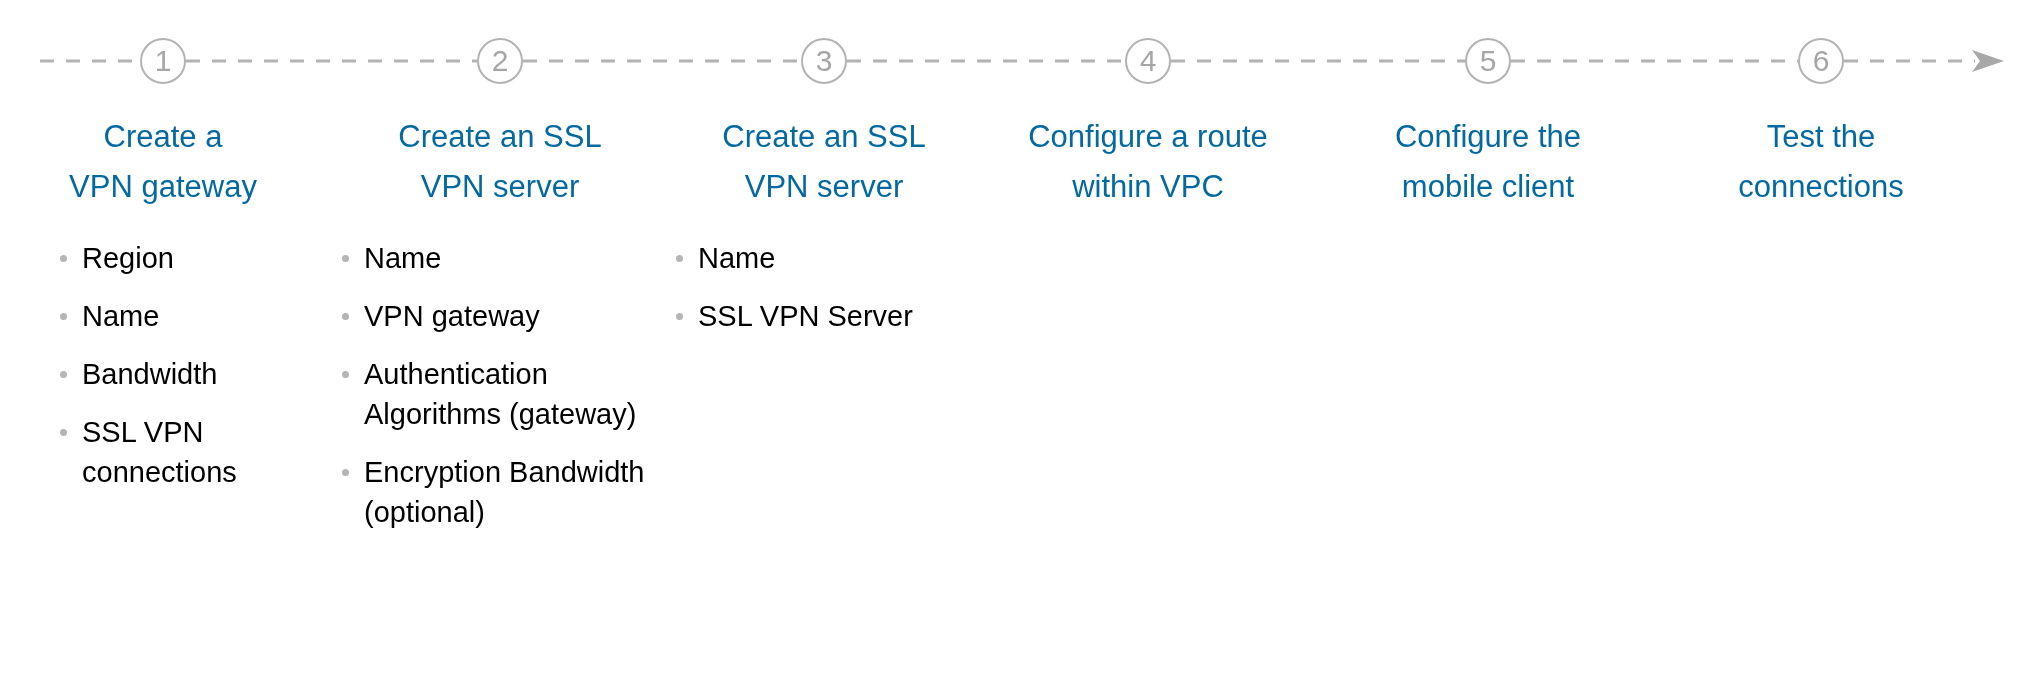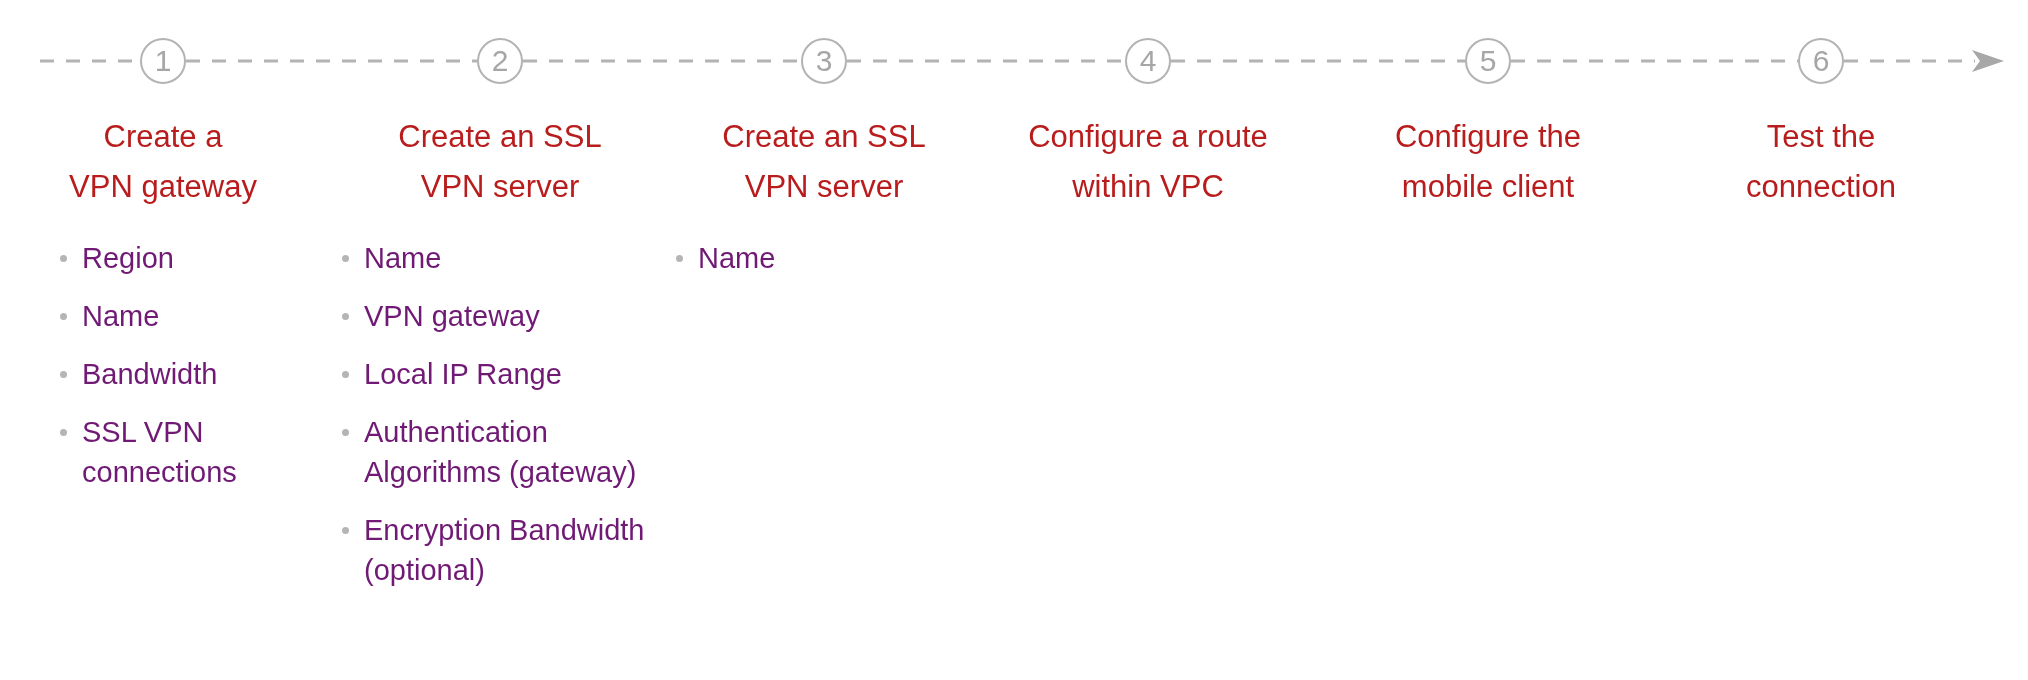--- a/index.html
+++ b/index.html
@@ -67,21 +67,21 @@
   
   .step-title {
     position: absolute;
     top: 112px;
     width: 300px;
     margin-left: -150px;
     text-align: center;
     font-family: "Liberation Sans", sans-serif;
     font-size: 31px;
     line-height: 50px;
-    color: #b91c1c;
+    color: #0369a1;
     font-weight: 400;
     white-space: pre-line;
   }
 
   
   .columns {
     position: absolute;
     left: 0;
     top: 238px;
     width: 2028px;
@@ -100,21 +100,21 @@
     list-style: none;
   }
 
   .bullet-item {
     position: relative;
     padding-left: 26px;
     margin-bottom: 18px;
     font-family: "Liberation Sans", sans-serif;
     font-size: 29px;
     line-height: 40px;
-    color: #701a75;
+    color: #000000;
     font-weight: 400;
   }
 
   .bullet-item:before {
     content: "";
     position: absolute;
     left: 4px;
     top: 17px;
     width: 7px;
     height: 7px;
@@ -162,47 +162,47 @@
 VPN gateway</div>
     <div class="step-title" style="left:500px;">Create an SSL
 VPN server</div>
     <div class="step-title" style="left:824px;">Create an SSL
 VPN server</div>
     <div class="step-title" style="left:1148px;">Configure a route
 within VPC</div>
     <div class="step-title" style="left:1488px;">Configure the
 mobile client</div>
     <div class="step-title" style="left:1821px;">Test the
-connection</div>
+connections</div>
   </div>
 
   <div class="columns">
 
     <div class="bullet-column" style="left:56px; width:250px;">
       <ul class="bullet-list">
         <li class="bullet-item">Region</li>
         <li class="bullet-item">Name</li>
         <li class="bullet-item">Bandwidth</li>
         <li class="bullet-item">SSL VPN connections</li>
       </ul>
     </div>
 
     <div class="bullet-column" style="left:338px; width:330px;">
       <ul class="bullet-list">
         <li class="bullet-item">Name</li>
         <li class="bullet-item">VPN gateway</li>
-        <li class="bullet-item">Local IP Range</li>
         <li class="bullet-item">Authentication Algorithms (gateway)</li>
         <li class="bullet-item">Encryption Bandwidth (optional)</li>
       </ul>
     </div>
 
     <div class="bullet-column" style="left:672px; width:330px;">
       <ul class="bullet-list">
         <li class="bullet-item">Name</li>
+        <li class="bullet-item">SSL VPN Server</li>
       </ul>
     </div>
 
     <div class="bullet-column" style="left:1010px;"></div>
     <div class="bullet-column" style="left:1350px;"></div>
     <div class="bullet-column" style="left:1690px;"></div>
 
   </div>
 </div>
 

